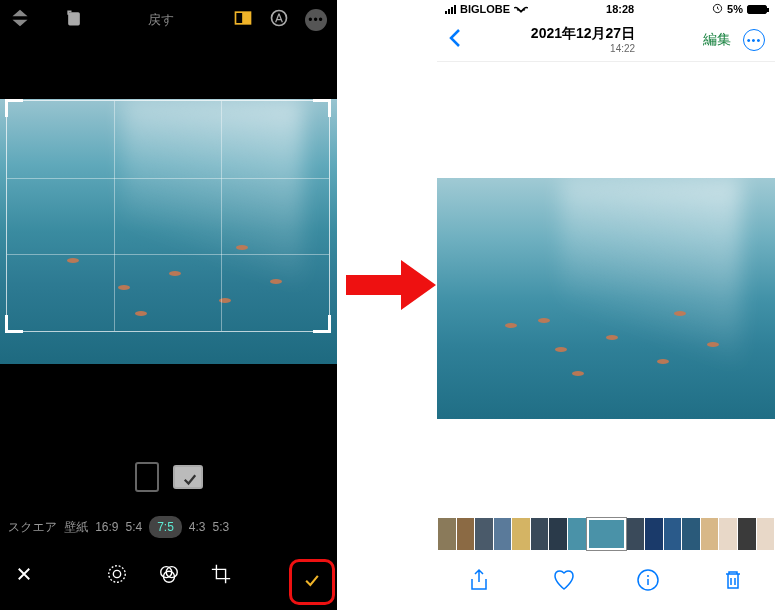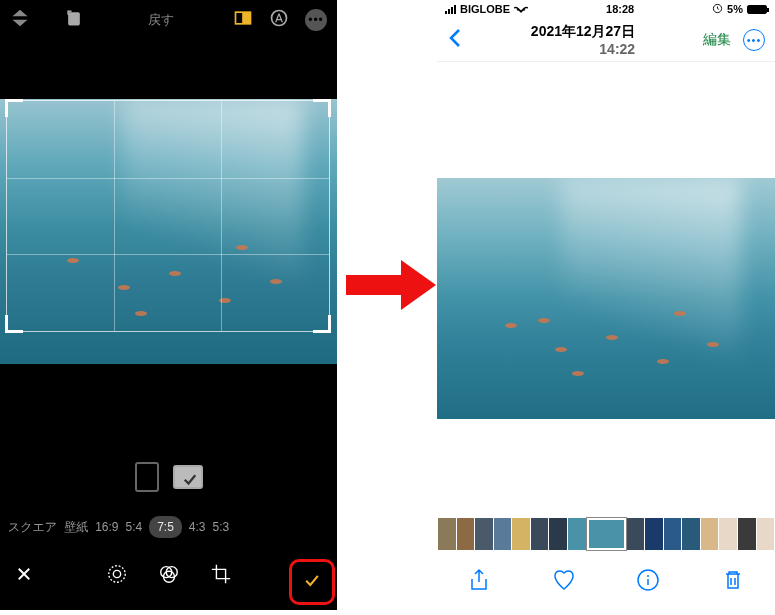--- a/index.html
+++ b/index.html
@@ -127,21 +127,21 @@
       display: flex;
       gap: 7px;
       padding: 0 8px;
       font-size: 12px;
       color: #999;
       align-items: center;
     }
     .ratio-item { white-space: nowrap; }
     .ratio-item.active {
       background: #444;
-      color: #e5e5e5;
+      color: #5eead4;
       padding: 4px 8px;
       border-radius: 10px;
     }
     
     
     .bottom-bar {
       position: absolute;
       bottom: 10px;
       width: 100%;
       height: 48px;
@@ -204,21 +204,21 @@
     .nav-bar {
       height: 44px;
       display: flex;
       align-items: center;
       justify-content: space-between;
       padding: 0 10px;
       border-bottom: 1px solid #eee;
     }
     .nav-center { text-align: right; }
     .nav-date { font-size: 14px; font-weight: 600; }
-    .nav-time { font-size: 14px; color: #666; font-weight: bold; }
+    .nav-time { font-size: 10px; color: #666; }
     .nav-right { display: flex; gap: 12px; align-items: center; color: #007aff; }
     .edit-link { font-size: 14px; color: #15803d; }
     .blue-dots {
       width: 22px; height: 22px; border: 1.5px solid #007aff;
       border-radius: 50%; display: flex; align-items: center;
       justify-content: center; color: #007aff; font-size: 11px;
       letter-spacing: 1px;
     }
     
     .right-photo {

